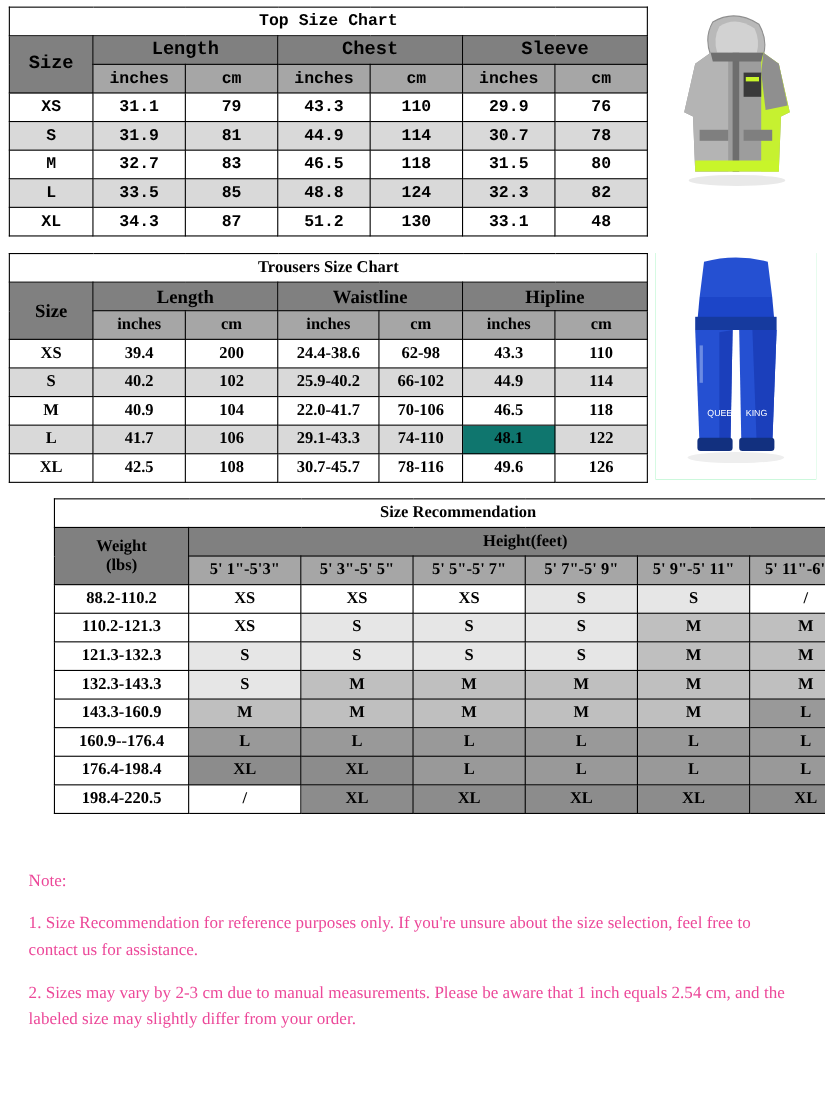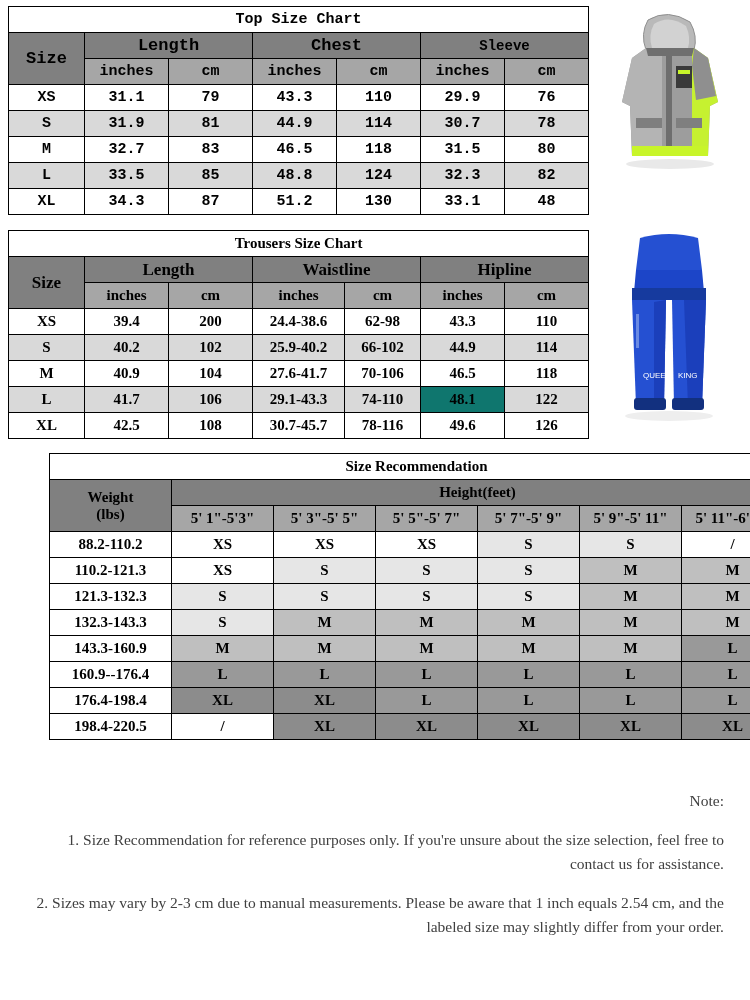--- a/index.html
+++ b/index.html
@@ -84,23 +84,22 @@
 
   
   .note {
     position: absolute;
     left: 8px;
     top: 775px;
     width: 734px;
     font-family: "Liberation Serif", serif;
     font-size: 15.5px;
     line-height: 1.55;
-    color: #404040;
+    color: #ec4899;
     padding: 14px 18px 0 18px;
-    text-align: right;
   }
   .note p { margin: 0 0 15px 0; }
 
   
   .jacket { position: absolute; left: 0; top: 0; }
   .pants  { position: absolute; left: 0; top: 0; }
 </style>
 </head>
 <body>
 
@@ -118,21 +117,21 @@
           <col style="width:84px">
       </colgroup>
       <tbody>
           <tr>
         <td class="title-cell" colspan="7">Top Size Chart</td>
       </tr>
       <tr>
         <td class="hdr-gray" rowspan="2" style="font-size:17px">Size</td>
         <td class="hdr-gray" colspan="2" style="font-size:17px">Length</td>
         <td class="hdr-gray" colspan="2" style="font-size:17px">Chest</td>
-        <td class="hdr-gray" colspan="2" style="font-size:14px">Sleeve</td>
+        <td class="hdr-gray" colspan="2" style="font-size:17px">Sleeve</td>
       </tr>
       <tr>
         <td class="hdr-gray2">inches</td>
         <td class="hdr-gray2">cm</td>
         <td class="hdr-gray2">inches</td>
         <td class="hdr-gray2">cm</td>
         <td class="hdr-gray2">inches</td>
         <td class="hdr-gray2">cm</td>
       </tr>
       <tr>
@@ -258,21 +257,21 @@
         <td class="val-cell" style="background:#d9d9d9">102</td>
         <td class="val-cell" style="background:#d9d9d9">25.9-40.2</td>
         <td class="val-cell" style="background:#d9d9d9">66-102</td>
         <td class="val-cell" style="background:#d9d9d9">44.9</td>
         <td class="val-cell" style="background:#d9d9d9">114</td>
       </tr>
       <tr>
         <td>M</td>
         <td class="val-cell">40.9</td>
         <td class="val-cell">104</td>
-        <td class="val-cell">27.6-41.7</td>
+        <td class="val-cell">22.0-41.7</td>
         <td class="val-cell">70-106</td>
         <td class="val-cell">46.5</td>
         <td class="val-cell">118</td>
       </tr>
       <tr>
         <td style="background:#d9d9d9">L</td>
         <td class="val-cell" style="background:#d9d9d9">41.7</td>
         <td class="val-cell" style="background:#d9d9d9">106</td>
         <td class="val-cell" style="background:#d9d9d9">29.1-43.3</td>
         <td class="val-cell" style="background:#d9d9d9">74-110</td>

